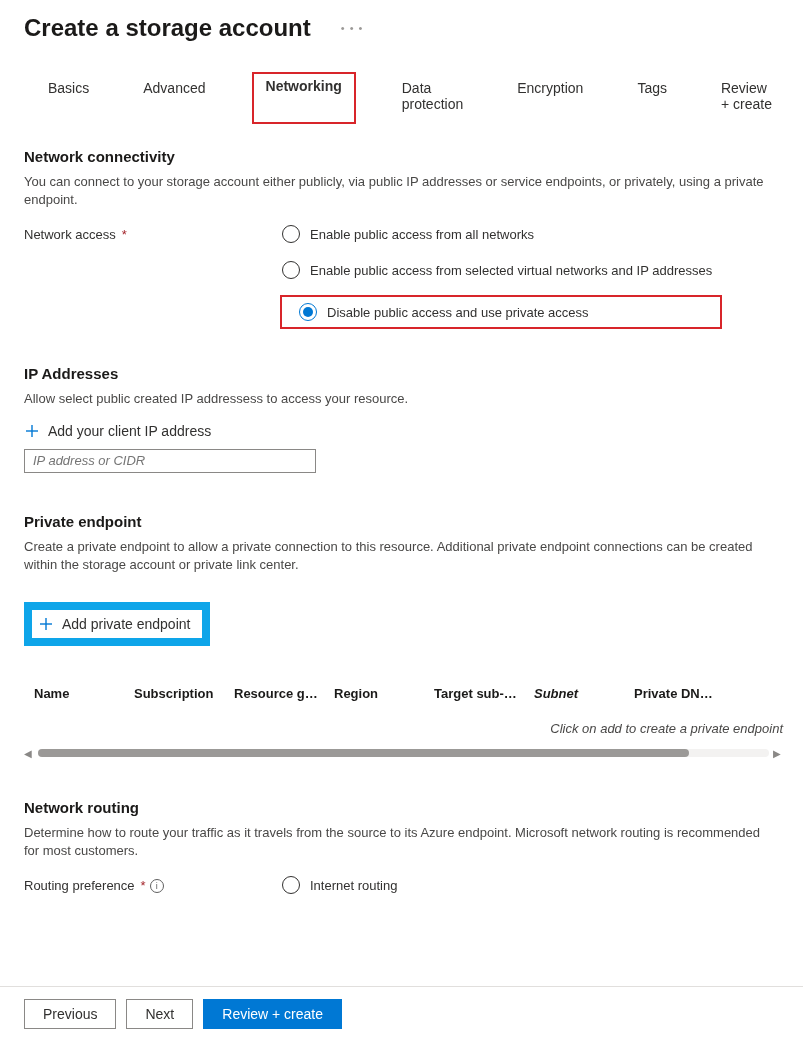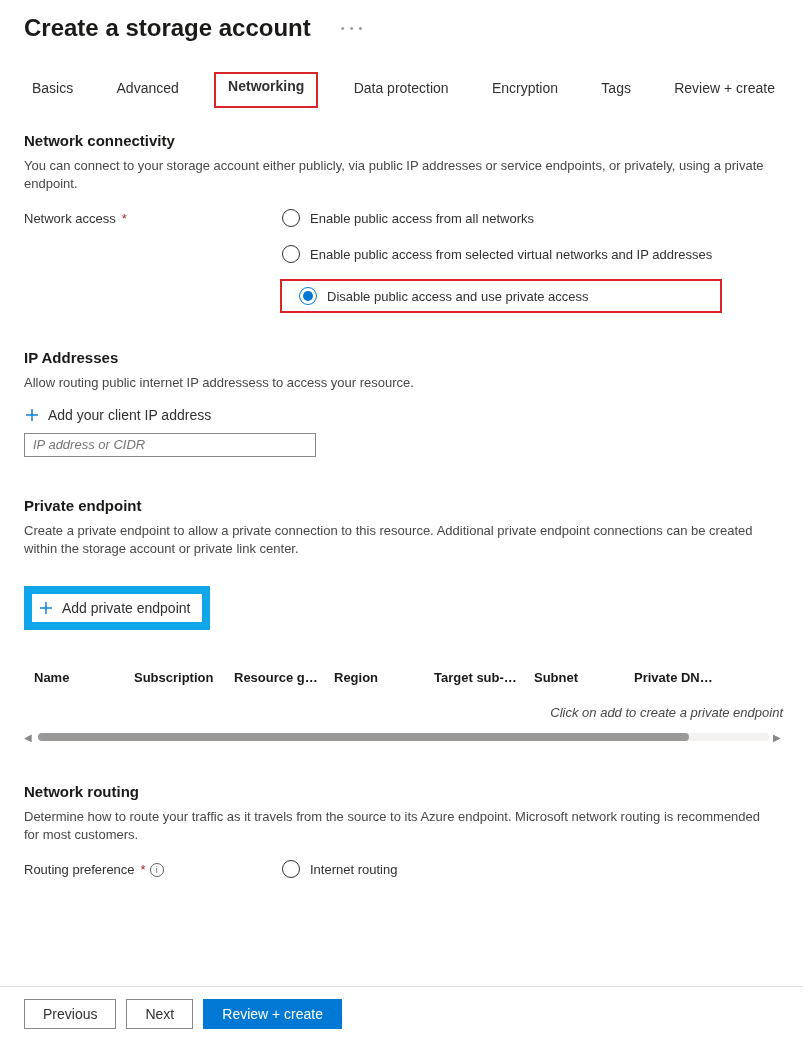--- a/index.html
+++ b/index.html
@@ -29,23 +29,23 @@
   }
   .dots {
     margin-left: 30px;
     color: #9b9997;
     font-size: 11px;
     letter-spacing: 1px;
     cursor: pointer;
   }
   .tabs {
     display: flex;
-    padding: 24px 24px 0 24px;
+    gap: 38px;
+    padding: 24px 24px 0 40px;
     font-size: 14px;
-    justify-content: space-between;
   }
   .tab {
     padding: 6px 6px 10px 6px;
     color: #323130;
     cursor: pointer;
     border: 2px solid transparent;
   }
   .tab.highlight {
     border: 2px solid #d8252a;
     padding: 4px 12px 4px 12px;
@@ -163,21 +163,21 @@
     font-weight: 600;
     font-size: 13px;
     color: #1b1a19;
   }
   .th { overflow: hidden; text-overflow: ellipsis; white-space: nowrap; padding-right: 5px; }
   .th-name { width: 100px; }
   .th-sub { width: 100px; }
   .th-rg { width: 100px; }
   .th-region { width: 100px; }
   .th-target { width: 100px; }
-  .th-subnet { width: 100px; }
+  .th-subnet { width: 100px; font-style: italic; }
   .th-dns { width: 110px; }
   .table-placeholder {
     font-style: italic;
     font-size: 13px;
     color: #494847;
     padding: 2px 0 10px 0;
     text-align: right;
   }
   .hscroll {
     display: flex;
@@ -273,21 +273,21 @@
               <span class="radio-dot"></span>
             </span>
           <span class="radio-label">Disable public access and use private access</span>
         </div>
       </div>
     </div>
   </div>
 
   <div class="section" style="padding-top:36px;">
     <p class="section-title">IP Addresses</p>
-    <p class="section-desc">Allow routing public internet IP addressess to access your resource.</p>
+    <p class="section-desc">Allow select public created IP addressess to access your resource.</p>
     <div class="link-row">
       <span class="plus-icon">
         <svg width="14" height="14" viewBox="0 0 14 14">
             <line x1="7" y1="1" x2="7" y2="13" stroke-width="1.4"></line>
             <line x1="1" y1="7" x2="13" y2="7" stroke-width="1.4"></line>
           </svg>
       </span>
       <span>Add your client IP address</span>
     </div>
     <div style="margin-top:8px;">

